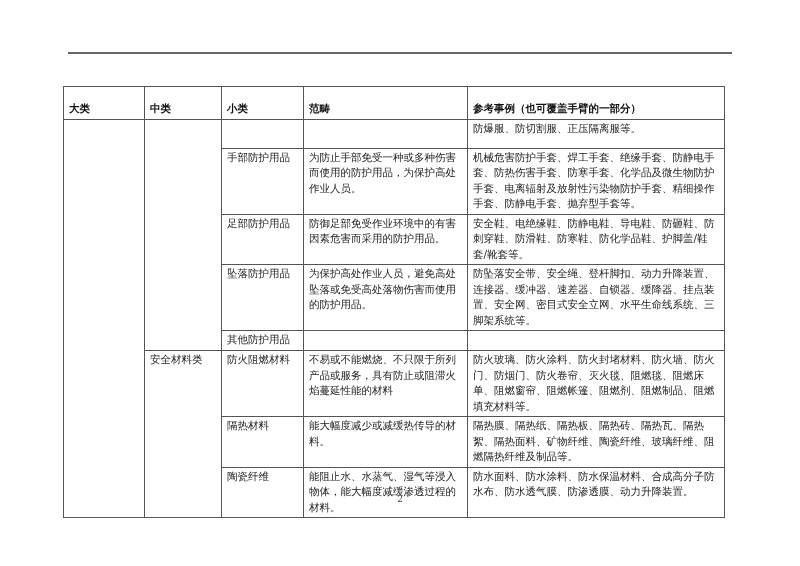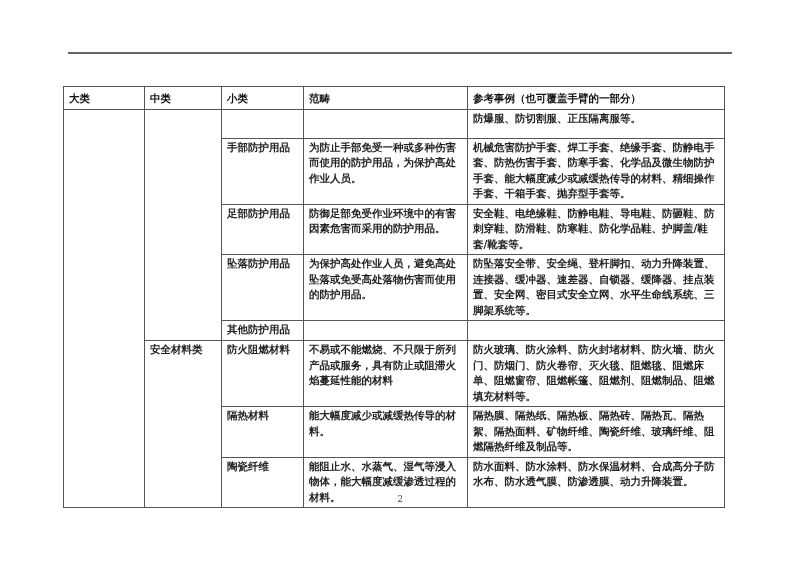--- a/index.html
+++ b/index.html
@@ -3,22 +3,22 @@
 <meta charset="utf-8">
 <style>
   html, body { margin:0; padding:0; background:#ffffff; }
   body { width:800px; height:566px; position:relative; overflow:hidden;
          font-family: "DejaVu Serif", "Liberation Serif", serif; color:#222; }
   .rule { position:absolute; left:68px; top:52px; width:664px; height:2px; background:#666; }
   table.main { position:absolute; left:63px; top:86px; border-collapse:collapse;
                table-layout:fixed; width:661px; }
   table.main td, table.main th { border:1px solid #555; padding:1px 4px 2px 5px;
                vertical-align:top; font-size:10.5px; line-height:15.5px; text-align:left;
-               font-weight:bold; overflow:hidden; word-break:break-all; }
-  table.main th { font-family:"DejaVu Sans", "Liberation Sans", sans-serif; font-weight:bold; font-size:10.5px; padding-top:4px; color:#111; }
+               font-weight:normal; overflow:hidden; word-break:break-all; }
+  table.main th { font-family:"DejaVu Sans", "Liberation Sans", sans-serif; font-weight:bold; font-size:10.5px; padding-top:14px; color:#111; }
   .hdr-row th { height:15px; }
   .page-num { position:absolute; left:0; width:800px; top:494px; text-align:center;
               font-size:9px; color:#444; }
 </style>
 </head>
 <body>
 
 <div class="rule"></div>
 
 <table class="main">
@@ -42,21 +42,21 @@
     <td rowspan="9"></td>
     <td rowspan="5"></td>
     <td></td>
     <td></td>
     <td>防爆服、防切割服、正压隔离服等。</td>
   </tr>
 
   <tr style="height:61px">
     <td>手部防护用品</td>
     <td>为防止手部免受一种或多种伤害而使用的防护用品，为保护高处作业人员。</td>
-    <td>机械危害防护手套、焊工手套、绝缘手套、防静电手套、防热伤害手套、防寒手套、化学品及微生物防护手套、能大幅度减少或减缓热传导的材料、精细操作手套、干箱手套、抛弃型手套等。</td>
+    <td>机械危害防护手套、焊工手套、绝缘手套、防静电手套、防热伤害手套、防寒手套、化学品及微生物防护手套、电离辐射及放射性污染物防护手套、精细操作手套、防静电手套、抛弃型手套等。</td>
   </tr>
 
   <tr style="height:41px">
     <td>足部防护用品</td>
     <td>防御足部免受作业环境中的有害因素危害而采用的防护用品。</td>
     <td>安全鞋、电绝缘鞋、防静电鞋、导电鞋、防砸鞋、防刺穿鞋、防滑鞋、防寒鞋、防化学品鞋、护脚盖/鞋套/靴套等。</td>
   </tr>
 
   <tr style="height:62px">
     <td>坠落防护用品</td>

